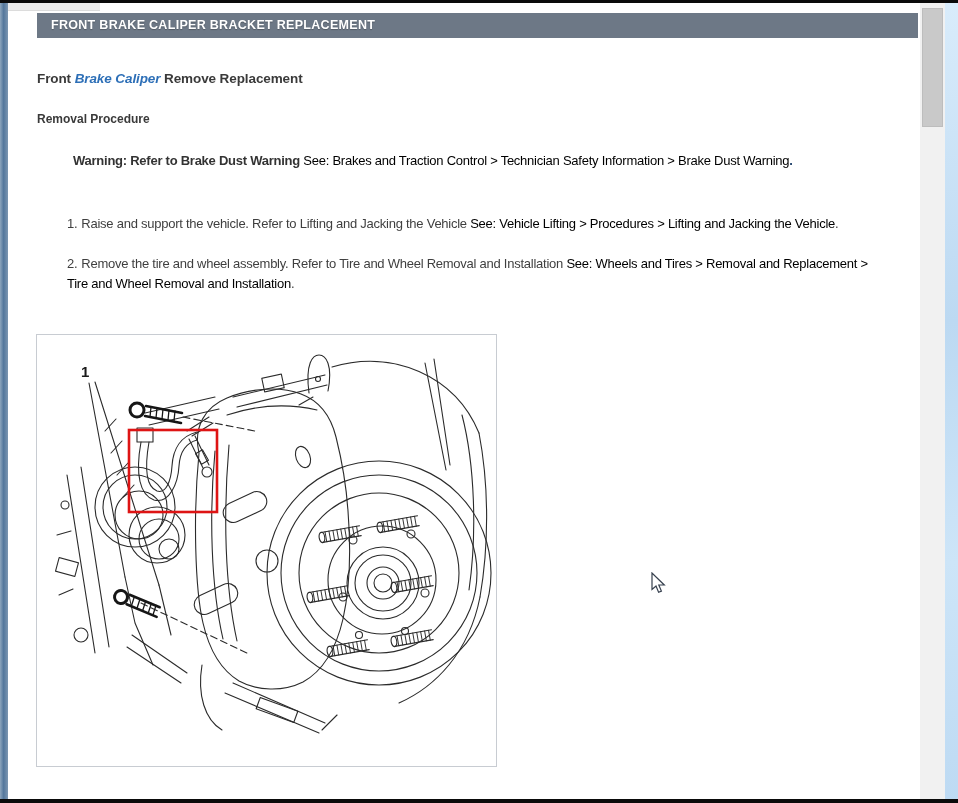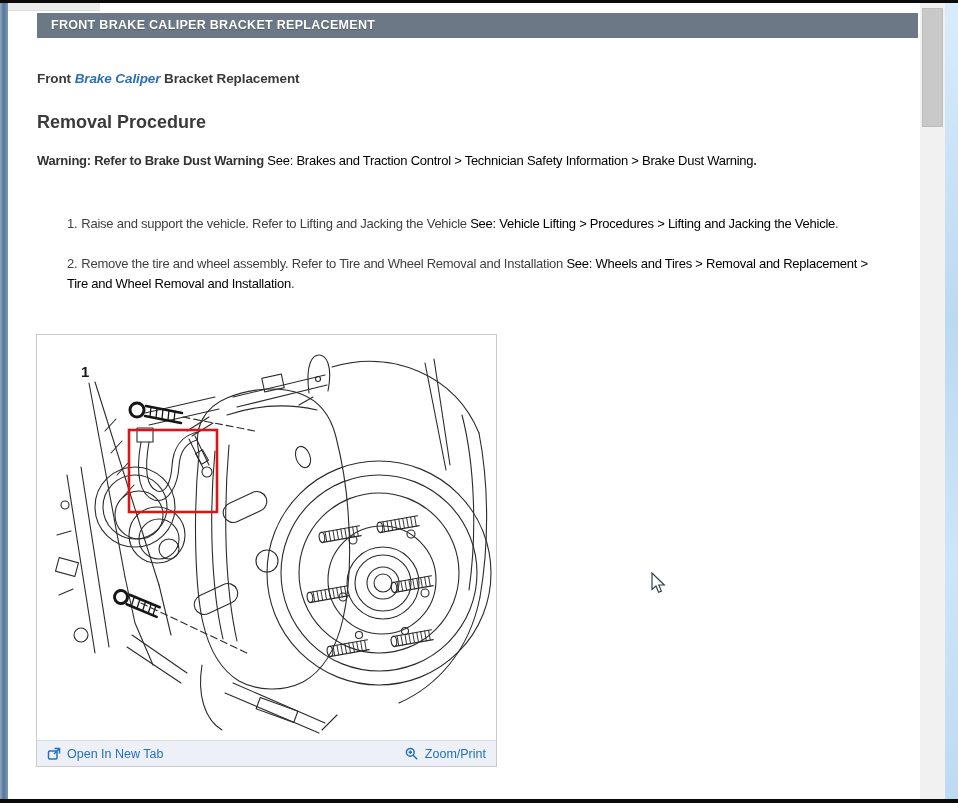--- a/index.html
+++ b/index.html
@@ -21,23 +21,23 @@
 
   .header-bar{
     position:absolute;left:37px;top:13px;width:881px;height:25px;
     background:#6d7886;color:#ffffff;
     font-size:12.5px;font-weight:bold;letter-spacing:.3px;
     line-height:25px;padding-left:14px;box-sizing:border-box;
     text-shadow:0 1px 1px rgba(0,0,0,.25);
   }
   .doc-title{position:absolute;left:37px;top:71px;font-size:13.5px;font-weight:bold;color:#3a3a3a;letter-spacing:-0.1px;}
   .doc-title .t-link{color:#2d6fb7;font-style:italic;}
-  .section-heading{position:absolute;left:37px;top:112px;font-size:18px;font-weight:bold;color:#3a3a3a;}
+  .section-heading{position:absolute;left:37px;top:112px;font-size:12px;font-weight:bold;color:#3a3a3a;}
   .warning-line{position:absolute;left:37px;top:153px;width:880px;font-size:13px;color:#3f3f3f;letter-spacing:-0.25px;white-space:nowrap;}
-  .warning-line .w-bold{font-weight:bold;color:#333333;}
+  .warning-line .w-bold{font-weight:bold;color:#333333;margin-left:36px;}
   .warning-line .w-period{font-weight:bold;color:#24456e;}
   a.doc-link{color:#000000;text-decoration:none;cursor:pointer;}
   .step{position:absolute;left:37px;font-size:13px;color:#3f3f3f;letter-spacing:-0.25px;line-height:20px;padding-left:4px;margin-left:26px;}
   .step-1{top:214px;width:885px;white-space:nowrap;}
   .step-2{top:254px;width:808px;}
   .step .step-num{margin-right:4px;}
 
   .figure-panel{
     position:absolute;left:36px;top:334px;width:461px;height:433px;
     border:1px solid #c8ccd2;background:#ffffff;box-sizing:border-box;
@@ -65,21 +65,21 @@
 <div class="top-remnant"></div>
 <div class="left-strip"></div>
 <div class="right-strip"></div>
 <div class="scroll-track">
   <div class="scroll-thumb"></div>
 </div>
 <div class="edge-bar-bottom"></div>
 
 <div class="header-bar">FRONT BRAKE CALIPER BRACKET REPLACEMENT</div>
 
-<div class="doc-title"><span>Front </span><span class="t-link">Brake Caliper</span><span> Bracket Replacement</span></div>
+<div class="doc-title"><span>Front </span><span class="t-link">Brake Caliper</span><span> Remove Replacement</span></div>
 
 <div class="section-heading">Removal Procedure</div>
 
 <div class="warning-line"><span class="w-bold">Warning: Refer to Brake Dust Warning </span><a class="doc-link">See: Brakes and Traction Control &gt; Technician Safety Information &gt; Brake Dust Warning</a><span class="w-period">.</span></div>
 
 <div class="step step-1"><span class="step-num">1.</span><span>Raise and support the vehicle. Refer to Lifting and Jacking the Vehicle </span><a class="doc-link">See: Vehicle Lifting &gt; Procedures &gt; Lifting and Jacking the Vehicle</a><span>.</span></div>
 
 <div class="step step-2"><span class="step-num">2.</span><span>Remove the tire and wheel assembly. Refer to Tire and Wheel Removal and Installation </span><a class="doc-link">See: Wheels and Tires &gt; Removal and Replacement &gt; Tire and Wheel Removal and Installation</a><span>.</span></div>
 
 <div class="figure-panel">
@@ -194,33 +194,17 @@
       <path d="M443,262 C432,318 398,352 362,368"></path>
       <path d="M388,28 L409,135 M397,24 L413,130"></path>
       <path d="M425,80 C438,130 440,200 432,255"></path>
     </g>
 
     <rect class="highlight-rect" x="92" y="95" width="88" height="82"></rect>
 
     <text x="44" y="42" font-size="15" font-weight="bold" fill="#1a1a1a">1</text>
   </svg>
 
-  <div class="figure-footer">
-    <a class="fig-action">
-      <svg width="14" height="14" viewBox="0 0 14 14" stroke="#2471b8" fill="none" stroke-width="1.5">
-        <rect x="1.5" y="4" width="8.5" height="8" rx="1.2"></rect>
-        <path d="M7.5,1.5 H12.5 V6.5 M12.5,1.5 L7,7"></path>
-      </svg>
-      <span>Open In New Tab</span>
-    </a>
-    <a class="fig-action">
-      <svg width="14" height="14" viewBox="0 0 14 14" stroke="#2471b8" fill="none" stroke-width="1.5">
-        <circle cx="5.3" cy="5.3" r="3.9"></circle>
-        <path d="M8.2,8.2 L12.2,12.2 M3.6,5.3 H7 M5.3,3.6 V7"></path>
-      </svg>
-      <span>Zoom/Print</span>
-    </a>
-  </div>
 </div>
 
 <svg class="cursor" width="16" height="22" viewBox="0 0 16 22">
   <path d="M1,1 L1,17.5 L5,14 L7.6,20.3 L10.4,19.1 L7.8,13 L13.3,13 Z" fill="#ffffff" stroke="#36404e" stroke-width="1.2"></path>
 </svg>
 
 </body></html>

